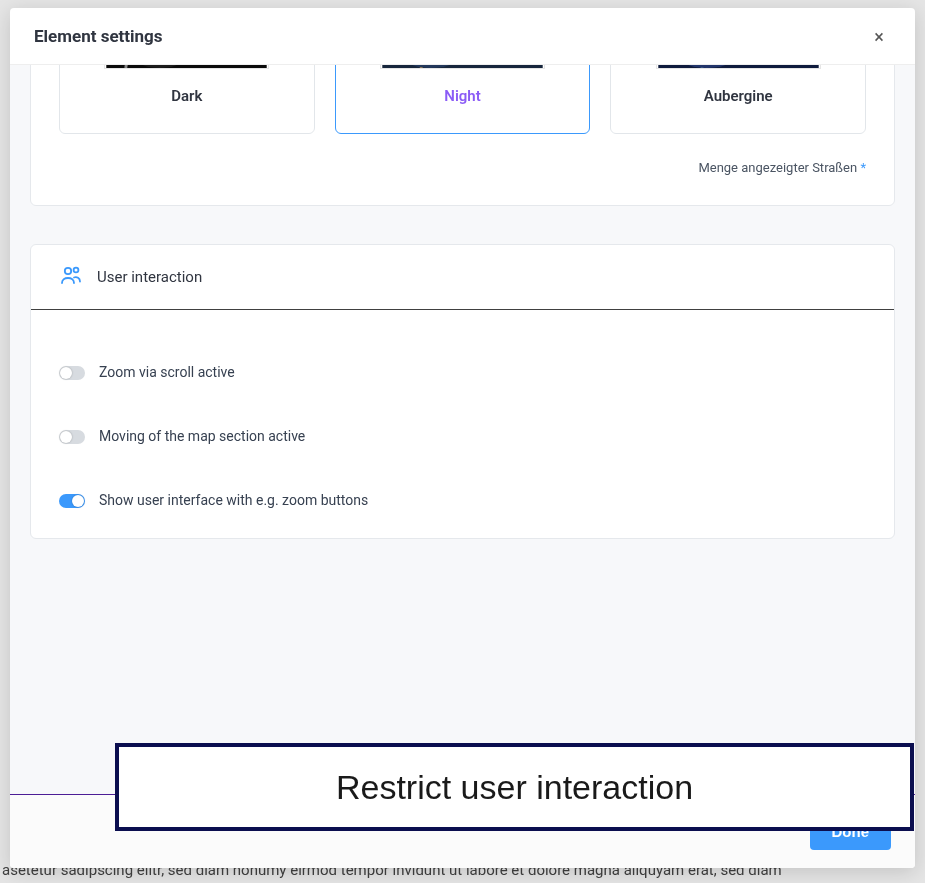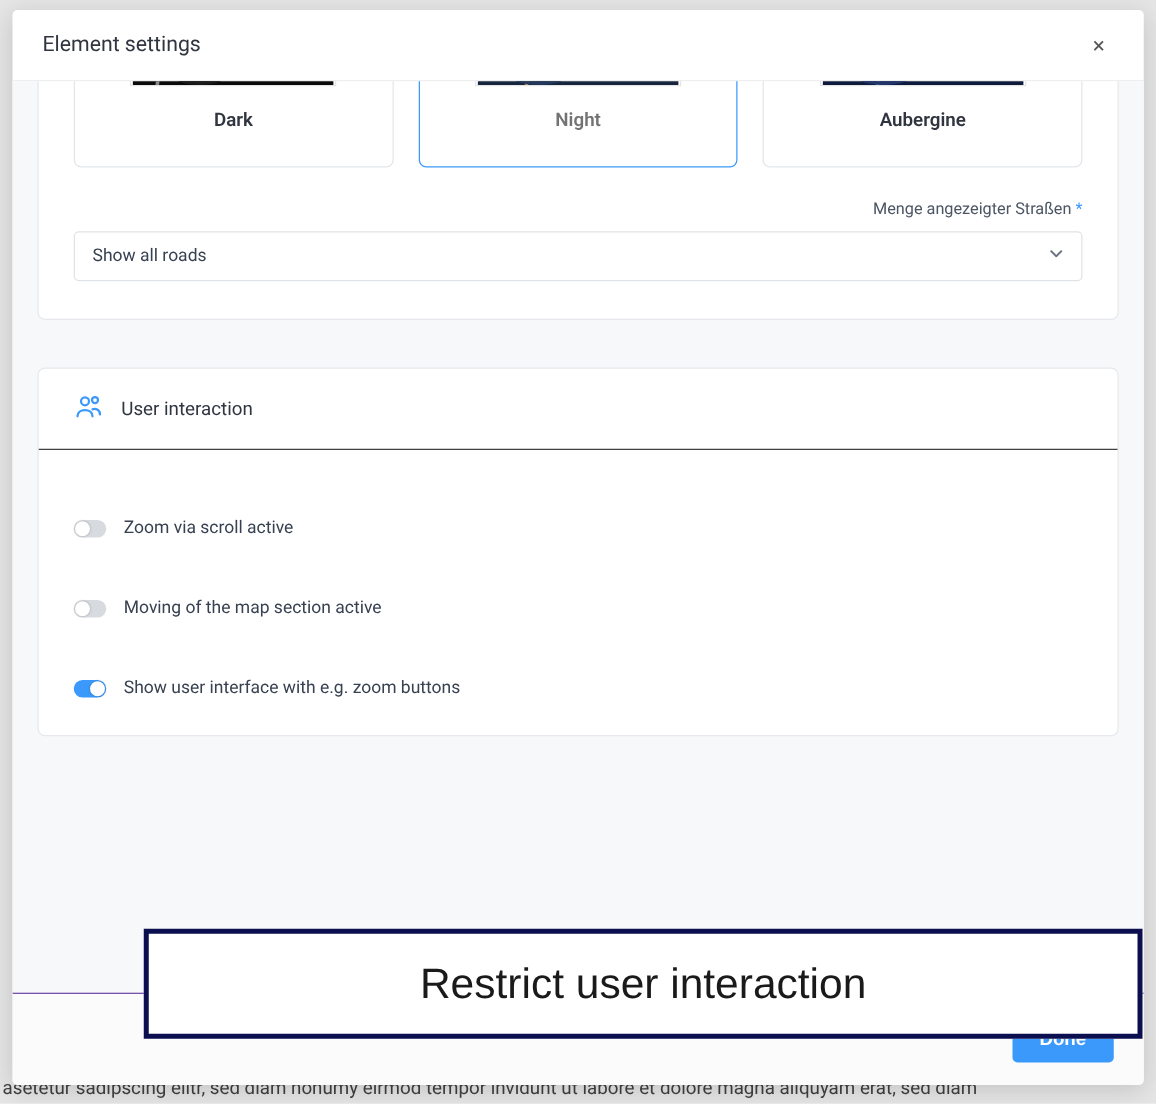--- a/index.html
+++ b/index.html
@@ -2,39 +2,39 @@
 <html><head>
 <meta charset="utf-8">
 <style>
   * { box-sizing: border-box; margin: 0; padding: 0; }
   html, body { width: 925px; height: 883px; font-family: -apple-system, BlinkMacSystemFont, "Segoe UI", Roboto, Arial, sans-serif; overflow: hidden; }
   .backdrop { position: absolute; inset: 0; background: #f2f2f2; color: #555; font-size: 14px; line-height: 1.5; padding: 20px; }
   .backdrop-text { position: absolute; bottom: 2px; left: 0; right: 0; padding: 0 2px; color: #444; font-size: 15px; white-space: nowrap; overflow: hidden; }
   .modal-mask { position: absolute; inset: 0; background: rgba(0,0,0,0.05); }
   .modal { position: absolute; left: 10px; right: 10px; top: 8px; bottom: 15px; background: #fff; border-radius: 4px; box-shadow: 0 4px 20px rgba(0,0,0,0.15); display: flex; flex-direction: column; overflow: hidden; }
   .modal-header { display: flex; align-items: center; justify-content: space-between; padding: 16px 24px; border-bottom: 1px solid #eee; flex: 0 0 auto; }
-  .modal-title { font-size: 17px; font-weight: 400; color: #303540; }
+  .modal-title { font-size: 17px; font-weight: 700; color: #303540; }
   .close-btn { width: 24px; height: 24px; display: flex; align-items: center; justify-content: center; cursor: pointer; color: #555; font-size: 18px; }
   .modal-body { flex: 1 1 auto; overflow-y: auto; background: #f7f8fa; padding: 0 20px 0 20px; position: relative; }
   
   .modal-body::-webkit-scrollbar { width: 14px; }
   .modal-body::-webkit-scrollbar-track { background: #f0f0f0; }
   .modal-body::-webkit-scrollbar-thumb { background: #c6c6c6; }
   .modal-footer { flex: 0 0 auto; padding: 18px 24px; display: flex; justify-content: flex-end; background: #fbfbfb; border-top: 1px solid #4c1d95; align-items: flex-end; }
   .btn-primary { background: #3b99fc; color: #fff; border: none; border-radius: 4px; padding: 10px 22px; font-size: 15px; font-weight: 600; cursor: pointer; }
 
   .card { background: #fff; border: 1px solid #e5e8ec; border-radius: 6px; margin-bottom: 38px; }
   .card-inner { padding: 0 28px 30px 28px; }
   .themes-row { display: flex; gap: 20px; padding-top: 0px; }
   .theme-tile { flex: 1 1 0; border: 1px solid #e2e6ea; border-radius: 6px; padding: 0 0 28px 0; text-align: center; cursor: pointer; }
   .theme-tile.selected { border-color: #3b99fc; }
   .theme-thumb { width: 165px; height: 72px; margin: 0 auto 18px auto; border: 1px solid rgba(0,0,0,0.1); }
   .theme-thumb svg { width: 100%; height: 100%; display: block; }
   .theme-label { font-size: 15px; font-weight: 600; color: #303540; }
-  .theme-tile.selected .theme-label { color: #737373; }
+  .theme-tile.selected .theme-label { color: #8b5cf6; }
 
   .form-group { margin-top: 26px; }
   .form-label { font-size: 13px; color: #4b5563; text-align: right; }
   .form-label .star { color: #3b99fc; }
   .select { margin-top: 10px; width: 100%; height: 40px; border: 1px solid #dfe3e8; border-radius: 4px; display: flex; align-items: center; justify-content: space-between; padding: 0 14px; font-size: 14px; color: #374151; cursor: pointer; background: #fff; }
   .chev { color: #6b7280; }
 
   .card-header { display: flex; align-items: center; gap: 14px; padding: 18px 28px; border-bottom: 1px solid #404040; }
   .card-header .icon { color: #3b99fc; }
   .card-header-title { font-size: 15px; color: #303540; }
@@ -116,28 +116,20 @@
             <div class="theme-label">Aubergine</div>
           </div>
 
         </div>
 
         <div class="form-group">
           <div class="form-label">
             <span>Menge angezeigter Straßen</span>
             <span class="star">*</span>
           </div>
-          <div class="select">
-            <span>Show all roads</span>
-            <span class="chev">
-              <svg width="12" height="12" viewBox="0 0 12 12">
-                  <path d="M2 4 L6 8 L10 4" stroke="currentColor" stroke-width="1.5" fill="none" stroke-linecap="round" stroke-linejoin="round"></path>
-                </svg>
-            </span>
-          </div>
         </div>
       </div>
     </div>
 
     <div class="card" style="margin-bottom:60px;">
       <div class="card-header">
         <span class="icon">
           <svg width="24" height="24" viewBox="0 0 24 24" fill="none" stroke="currentColor" stroke-width="1.8" stroke-linecap="round" stroke-linejoin="round">
             <circle cx="9" cy="8" r="3.2"></circle>
             <path d="M3 20c0-3.2 2.7-5 6-5s6 1.8 6 5"></path>

